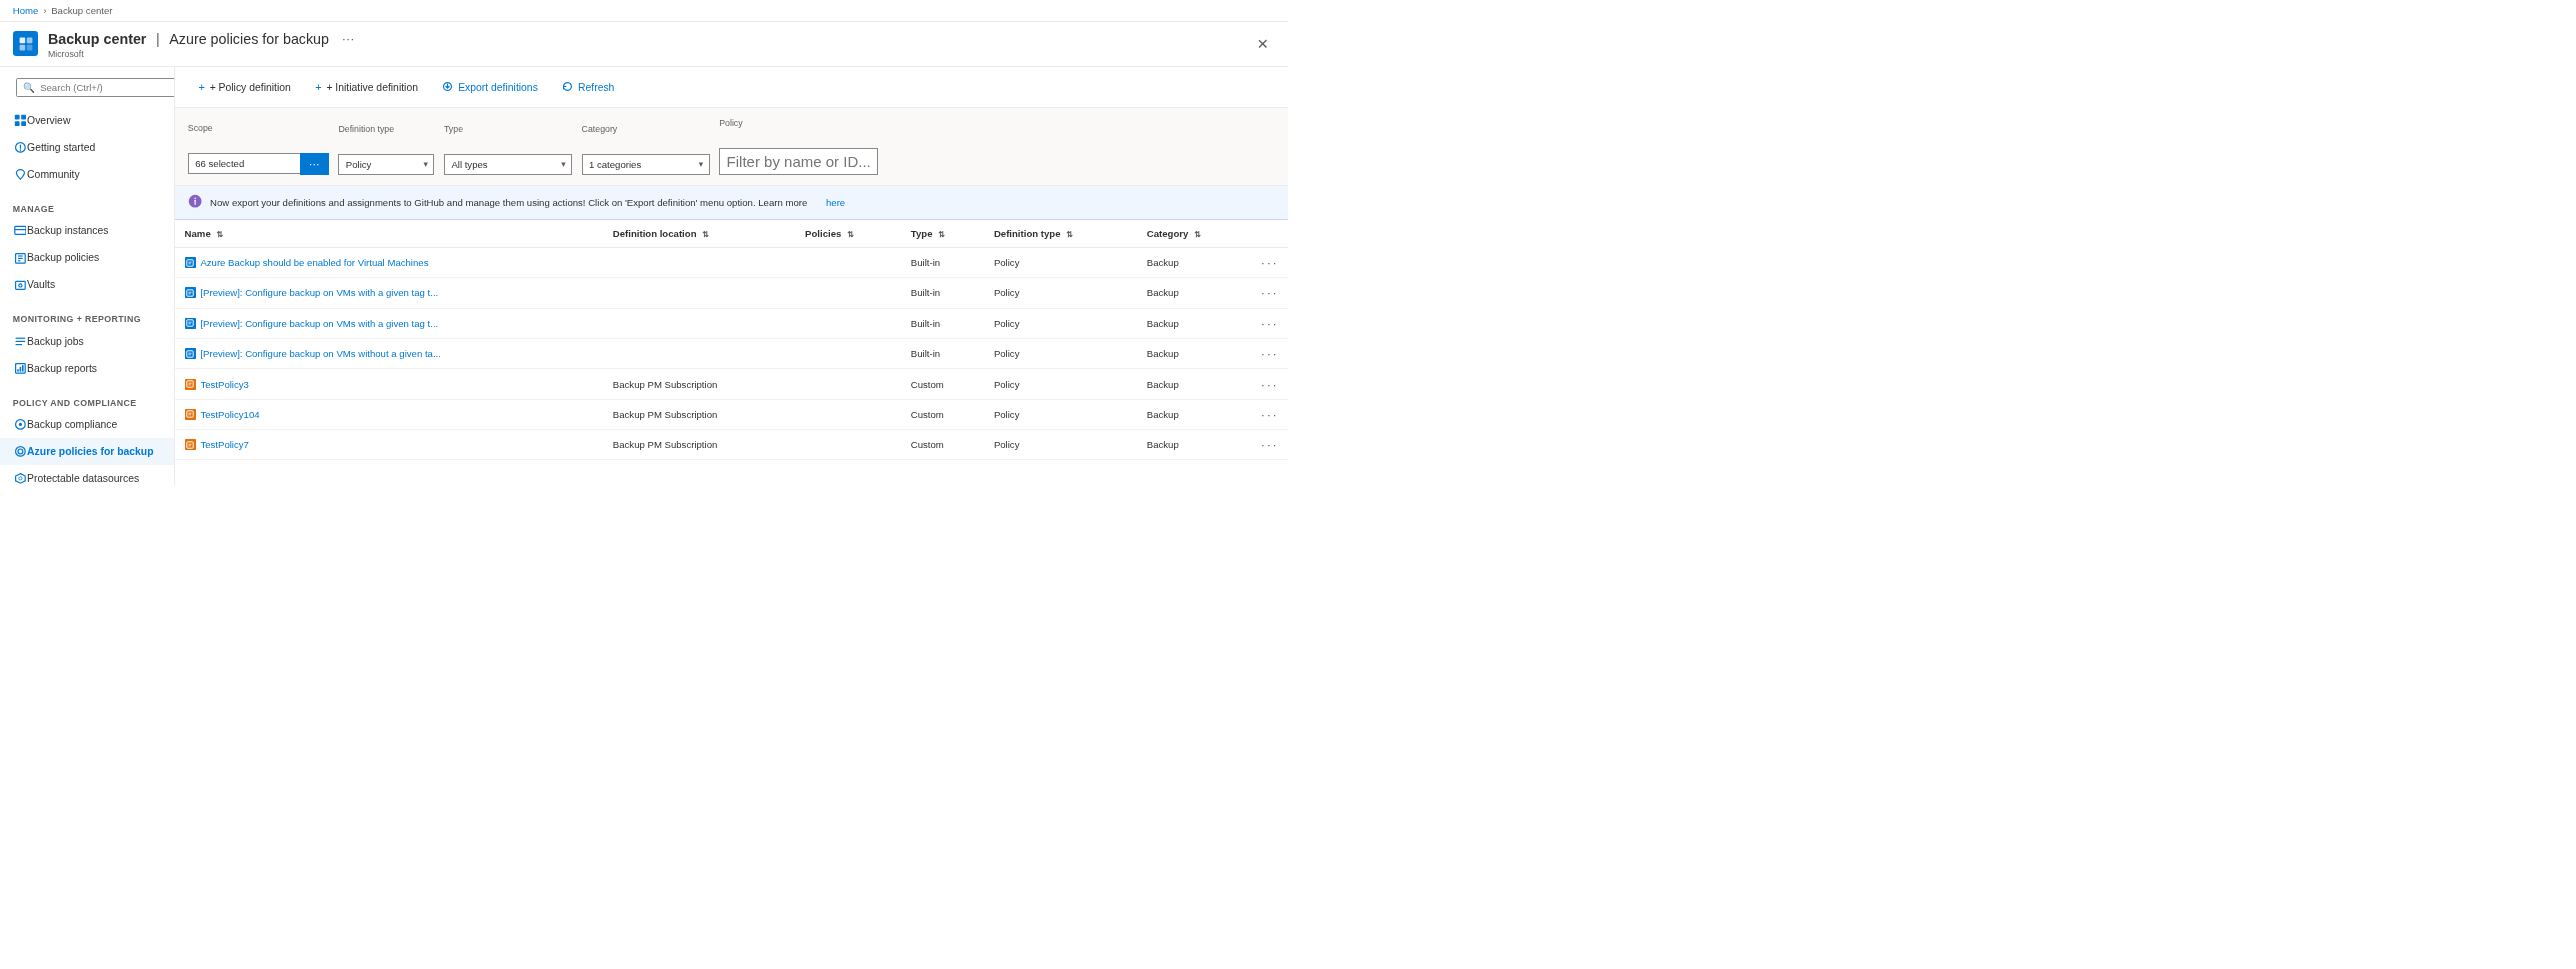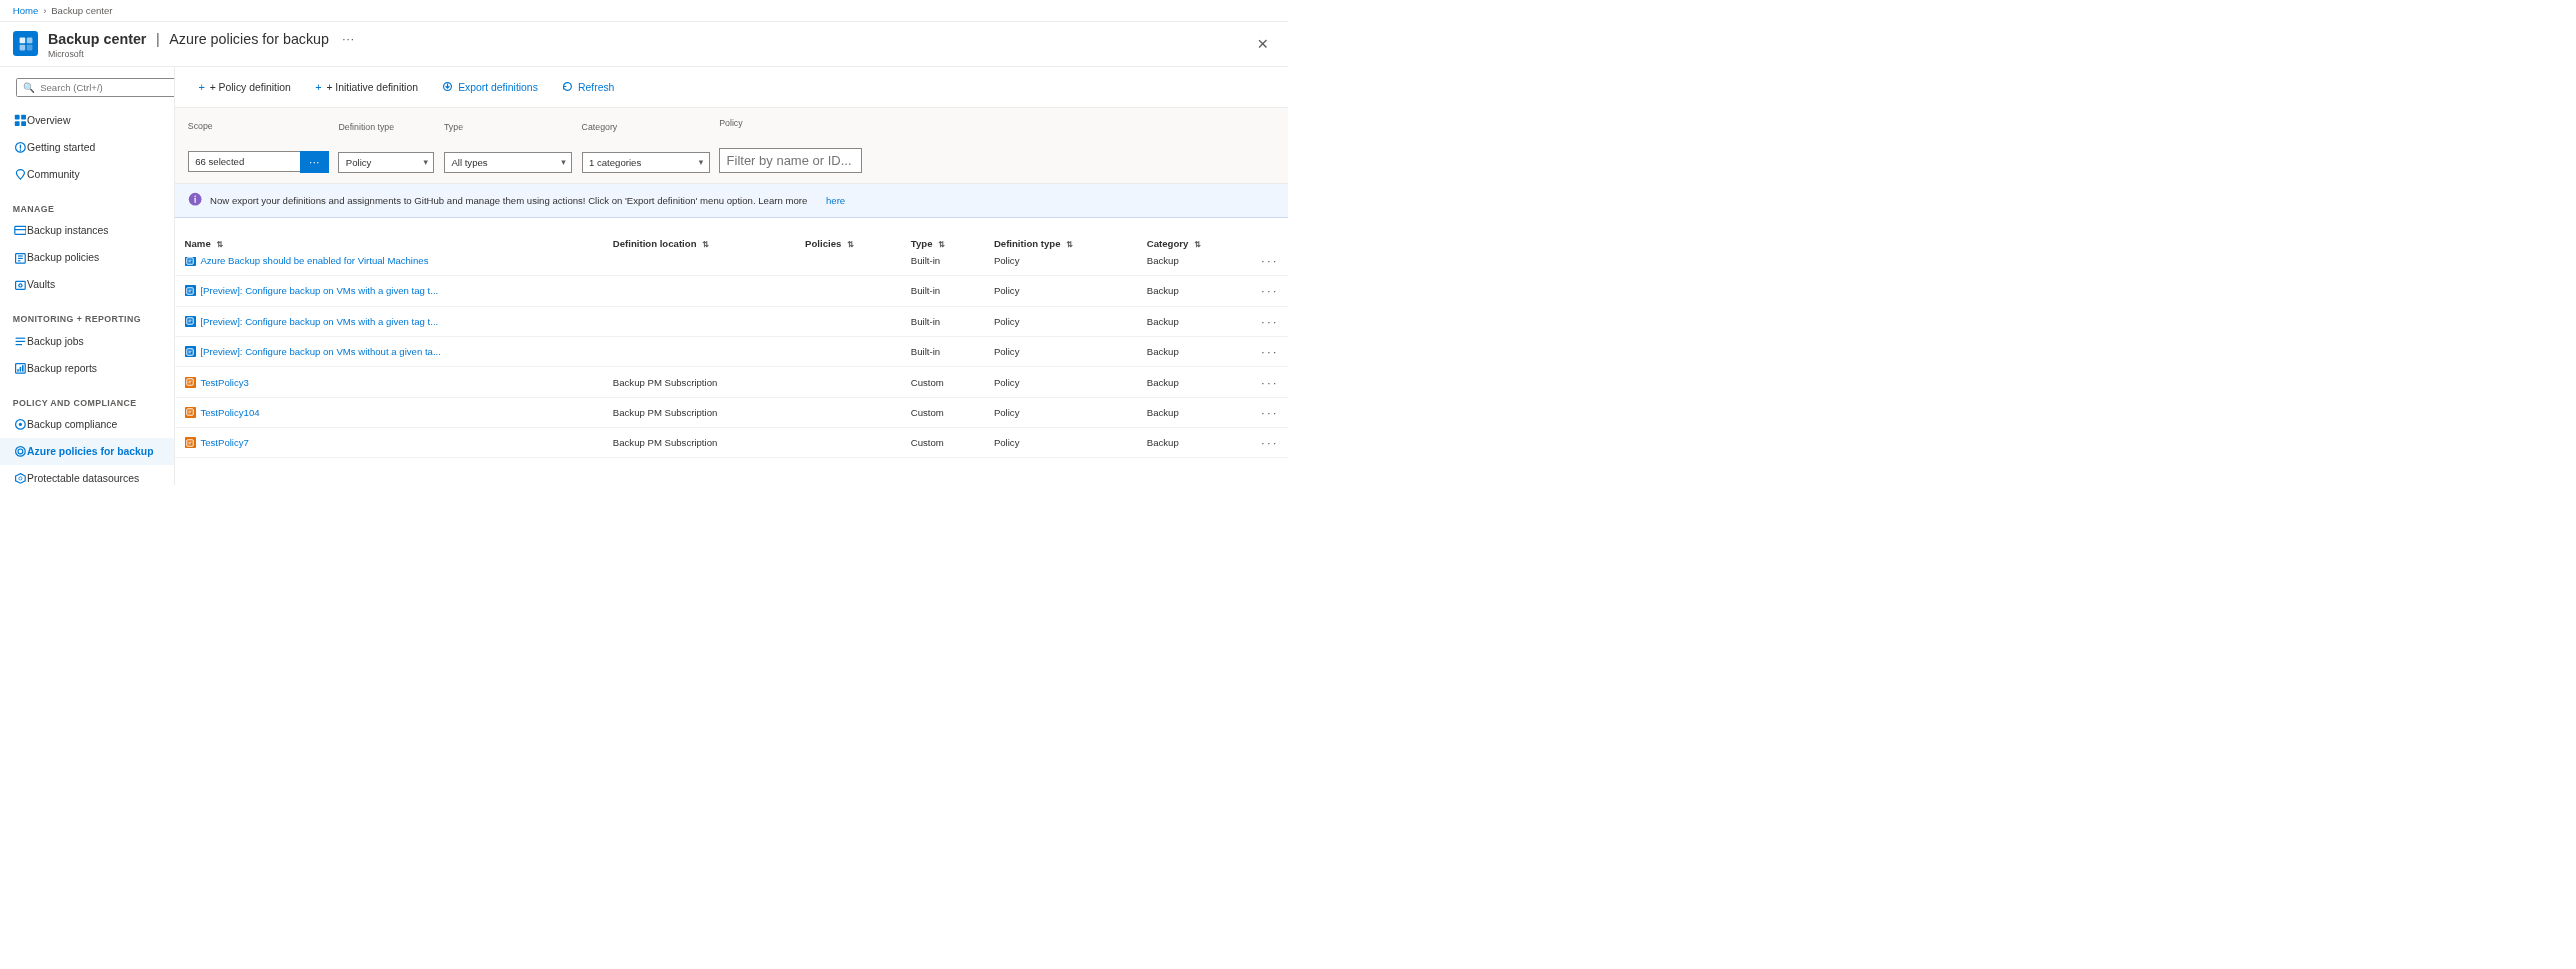--- a/index.html
+++ b/index.html
@@ -55,21 +55,21 @@
     .filter-search input { border: 0.8px solid #8a8886; padding: 4px 6.4px; font-size: 9.6px; color: #605e5c; width: 159px; outline: none; }
 
     
     .info-banner { display: flex; align-items: center; gap: 8px; padding: 8px 12.8px; background: #f0f6ff; border-bottom: 0.8px solid #c8d8f0; font-size: 9.6px; color: #323130; }
     .info-icon { color: #8661c5; font-size: 12.8px; flex-shrink: 0; }
     .info-link { color: #0078d4; cursor: pointer; text-decoration: none; }
 
     
     .table-container { flex: 1; overflow-y: auto; overflow-x: hidden; }
     table { width: 100%; border-collapse: collapse; font-size: 10.4px; }
-    thead th { padding: 8px 9.6px; text-align: left; font-weight: 600; color: #323130; border-bottom: 1.6px solid #edebe9; background: #fff; position: sticky; top: 12px; white-space: nowrap; font-size: 9.6px; }
+    thead th { padding: 8px 9.6px; text-align: left; font-weight: 600; color: #323130; border-bottom: 1.6px solid #edebe9; background: #fff; position: sticky; top: 0; white-space: nowrap; font-size: 9.6px; }
     thead th .sort-icon { color: #605e5c; font-size: 8px; margin-left: 3.2px; cursor: pointer; }
     tbody tr { border-bottom: 0.8px solid #f3f2f1; }
     tbody td { padding: 7.2px 9.6px; color: #323130; font-size: 9.6px; vertical-align: middle; }
     .link-cell { color: #0078d4; cursor: pointer; text-decoration: none; display: flex; align-items: center; gap: 4.8px; }
     .policy-icon { width: 11px; height: 11px; background: #0078d4; display: inline-flex; align-items: center; justify-content: center; color: white; font-size: 6.4px; border-radius: 0.8px; flex-shrink: 0; }
     .custom-policy-icon { background: #e3710a; }
     .row-actions { color: #605e5c; cursor: pointer; letter-spacing: 1.6px; font-size: 12.8px; }
 
     
     .table-container::-webkit-scrollbar { width: 6.4px; }
@@ -304,21 +304,21 @@
           <label class="filter-label">Category</label>
           <div class="select-wrapper">
             <select class="filter-select" style="min-width:128px;">
               <option>1 categories</option>
               <option>All categories</option>
             </select>
           </div>
         </div>
         <div class="filter-group filter-search">
           <label class="filter-label">Policy</label>
-          <input type="text" style="border: 0.8px solid rgb(138, 136, 134); padding: 4px 6.4px; font-size: 13px; width: 143px; outline: none;" placeholder="Filter by name or ID...">
+          <input type="text" style="border: 0.8px solid rgb(138, 136, 134); padding: 4px 6.4px; font-size: 15px; width: 159px; outline: none;" placeholder="Filter by name or ID...">
         </div>
       </div>
 
       <div class="info-banner">
         <span class="info-icon">
           <svg width="14.3" height="14.3" viewBox="0 0 18 18" fill="none">
               <circle cx="9" cy="9" r="8" fill="#8661c5"></circle>
               <path d="M9 8v5" stroke="white" stroke-width="1.5" stroke-linecap="round"></path>
               <circle cx="9" cy="5.5" r="1" fill="white"></circle>
             </svg>

